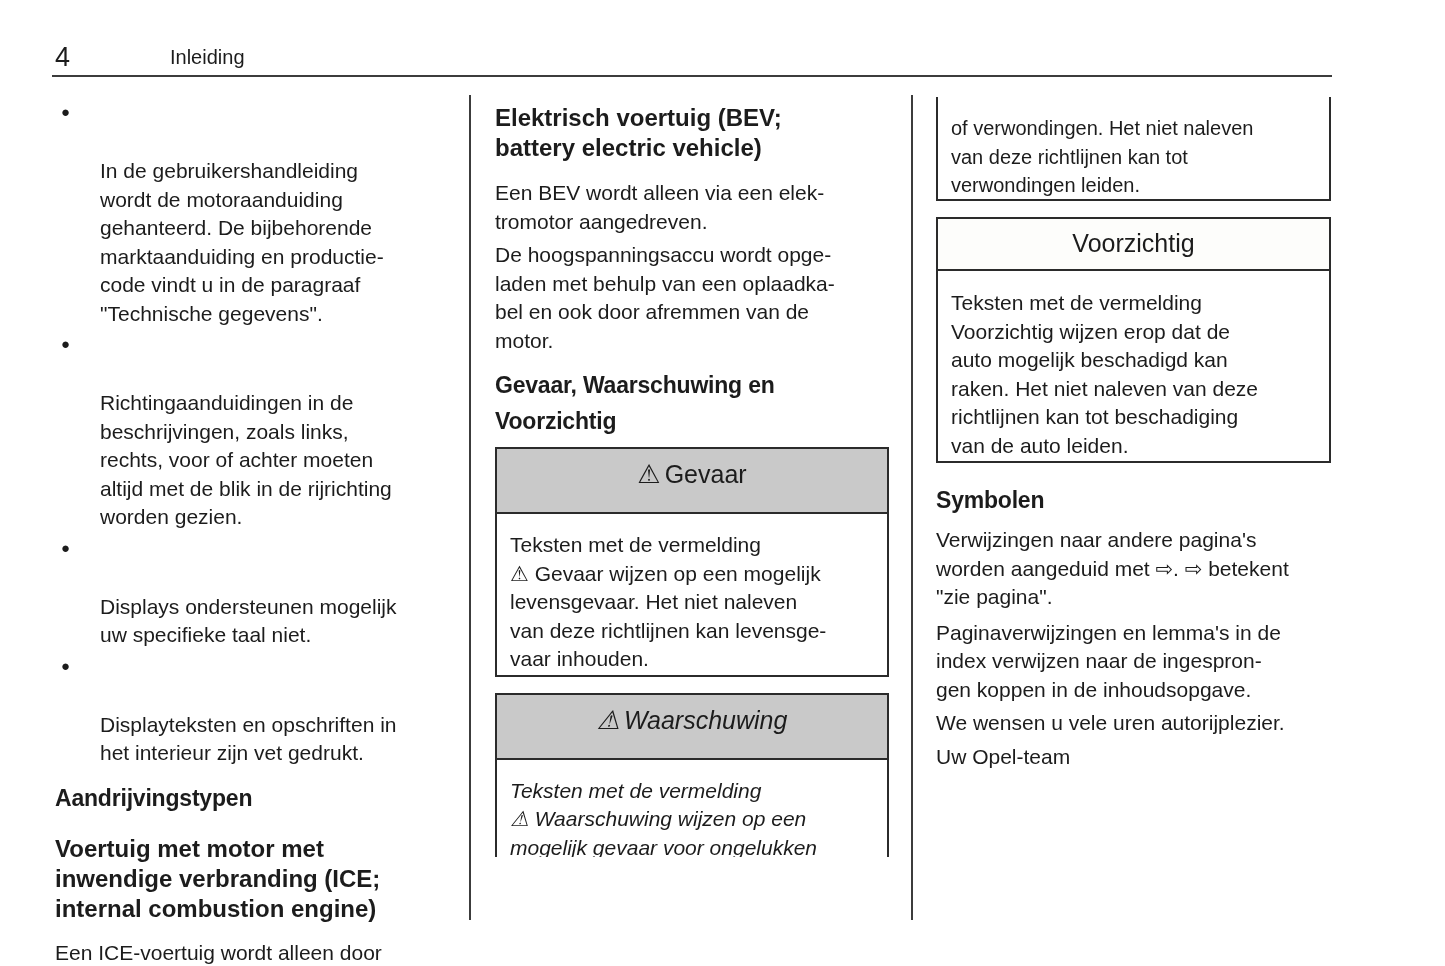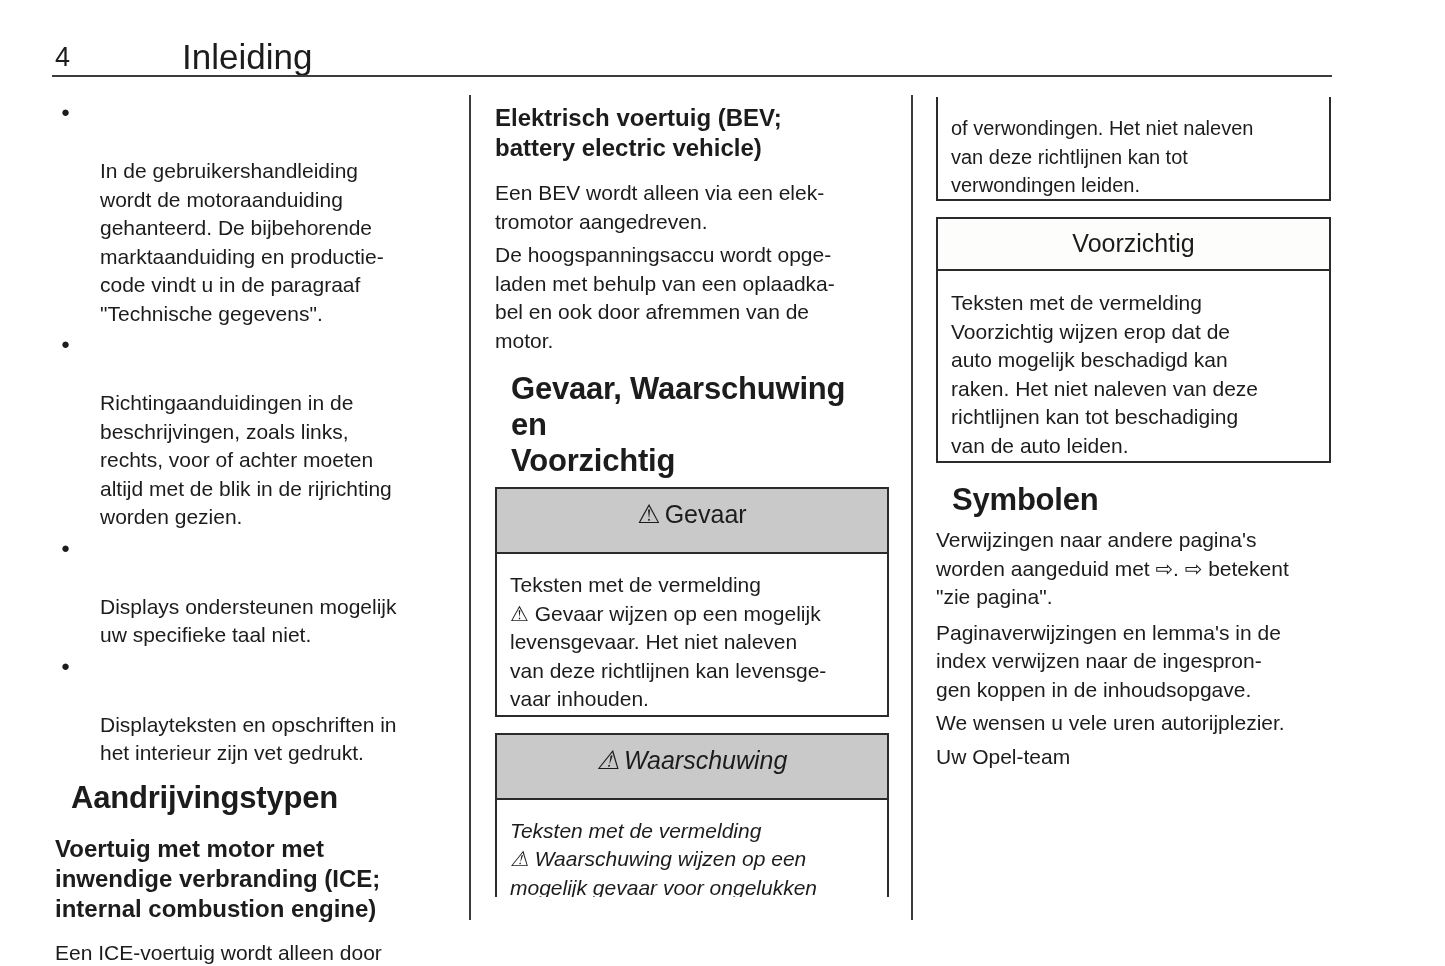--- a/index.html
+++ b/index.html
@@ -10,22 +10,22 @@
     background: #ffffff;
     font-family: "Liberation Sans", sans-serif;
     color: #1c1c1c;
     overflow: hidden;
   }
   .page-number {
     position: absolute; left: 55px; top: 42px;
     font-size: 27px; line-height: 30px;
   }
   .page-title {
-    position: absolute; left: 182px; top: 42px;
-    font-size: 35px; line-height: 30px;
+    position: absolute; left: 170px; top: 42px;
+    font-size: 20px; line-height: 30px;
   }
   .header-rule {
     position: absolute; left: 52px; top: 75px;
     width: 1280px; height: 2px; background: #3c3c3c;
   }
   .col-sep { position: absolute; top: 95px; width: 2px; height: 825px; background: #3c3c3c; }
   .sep-1 { left: 469px; }
   .sep-2 { left: 911px; }
 
   .column { position: absolute; }
@@ -36,22 +36,22 @@
   .body-text {
     font-size: 21px; line-height: 28.5px;
     white-space: pre-line; margin: 0;
   }
   .bullet-list { margin: 0; padding: 0; list-style: none; }
   .bullet-item { position: relative; padding-left: 45px; margin-bottom: 4px; }
   .bullet-item .bullet-dot {
     position: absolute; left: 6px; top: 4px; font-size: 15px; line-height: 15px;
   }
   .h-section {
-    font-size: 31px; font-weight: bold; line-height: 36px;
-    margin: 16px; white-space: pre-line; letter-spacing: -0.2px;
+    font-size: 23px; font-weight: bold; line-height: 36px;
+    margin: 0; white-space: pre-line; letter-spacing: -0.2px;
   }
   .h-sub {
     font-size: 24px; font-weight: bold; line-height: 30px;
     margin: 0; white-space: pre-line;
   }
   .mt-h2 { margin-top: 12px; }
   .mb-18 { margin-bottom: 18px; }
   .mb-16 { margin-bottom: 16px; }
   .mb-15 { margin-bottom: 15px; }
   .mb-12 { margin-bottom: 12px; }

